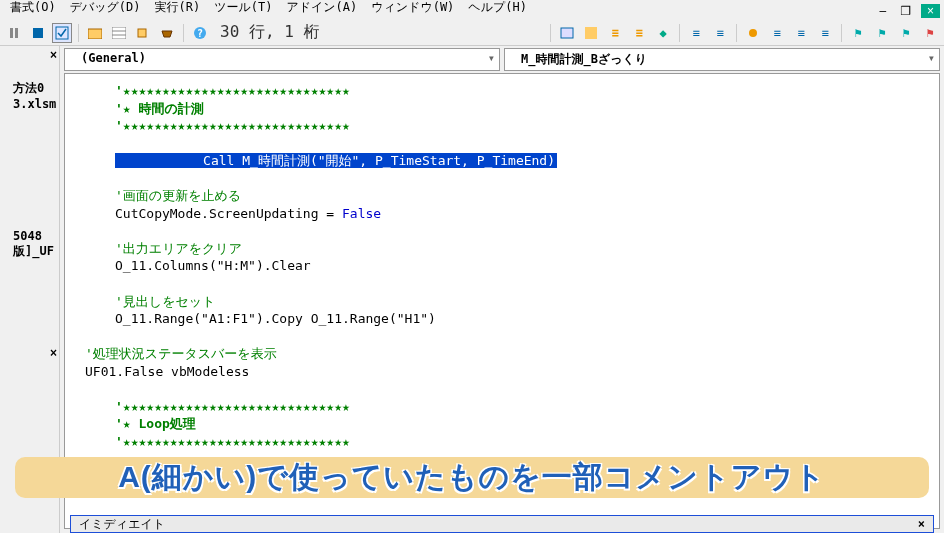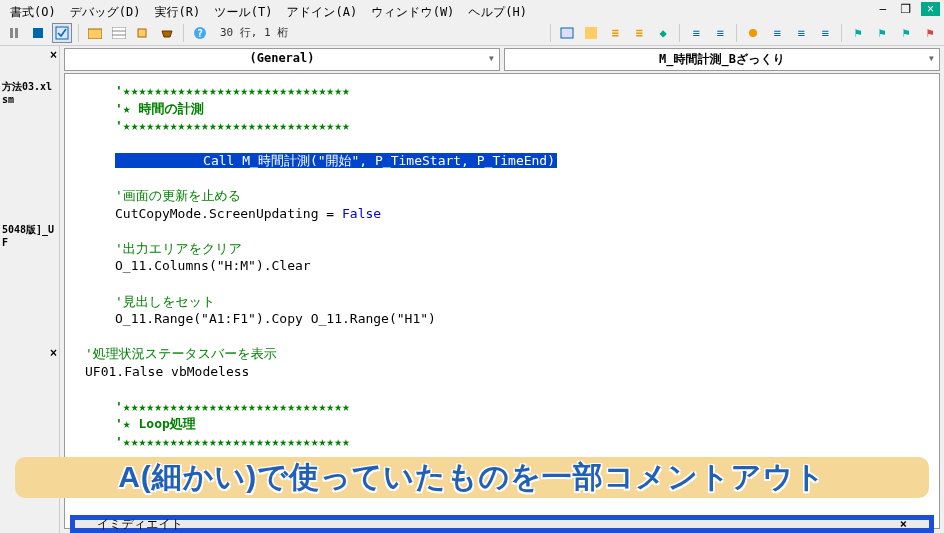--- a/index.html
+++ b/index.html
@@ -1,43 +1,43 @@
 <!DOCTYPE html>
 <html><head>
 <meta charset="utf-8">
 <style>
 * { margin: 0; padding: 0; box-sizing: border-box; }
 body { font-family: "MS Gothic", "Meiryo", monospace; font-size: 12px; background: #f0f0f0; width: 944px; height: 533px; overflow: hidden; position: relative; }
-.menubar { background: #f0f0f0; padding: 2px 4px; display: flex; gap: 2px; align-items: flex-start; height: 20px; }
+.menubar { background: #f0f0f0; padding: 2px 4px; display: flex; gap: 2px; align-items: flex-end; height: 20px; }
 .menuitem { padding: 2px 6px; cursor: pointer; }
 .window-controls { margin-left: auto; display: flex; gap: 6px; align-items: center; }
 .win-btn { font-family: sans-serif; font-size: 12px; padding: 0 4px; }
 .close-green { background: #0a8; color: #fff; padding: 0 6px; }
 .toolbar { background: #f0f0f0; padding: 2px 4px; display: flex; gap: 4px; align-items: center; height: 26px; border-bottom: 1px solid #ccc; }
 .tbtn { width: 20px; height: 20px; display: flex; align-items: center; justify-content: center; border: 1px solid transparent; }
 .divider { width: 1px; height: 18px; background: #ccc; margin: 0 2px; }
-.status-text { font-size: 11px; color: #333; padding: 0 6px; }
+.status-text { font-size: 16px; color: #333; padding: 0 6px; }
 .main-area { display: flex; height: calc(100% - 46px); }
 .left-panel { width: 60px; background: #f0f0f0; border-right: 1px solid #ccc; position: relative; }
 .panel-close { position: absolute; right: 2px; top: 2px; font-family: sans-serif; font-weight: bold; cursor: pointer; }
-.proj-item { padding: 4px 2px; font-size: 10px; font-weight: bold; word-break: break-all; margin-top: 30px; }
+.proj-item { padding: 4px 2px; font-size: 12px; font-weight: bold; word-break: break-all; margin-top: 30px; margin-left: 11px; }
 .right-area { flex: 1; display: flex; flex-direction: column; }
 .dropdown-row { display: flex; gap: 4px; padding: 2px 4px; background: #f0f0f0; }
-.dropdown { flex: 1; border: 1px solid #999; background: #fff; padding: 2px 16px; font-size: 12px; font-weight: bold; position: relative; text-align: center; }
+.dropdown { flex: 1; border: 1px solid #999; background: #fff; padding: 2px 16px; font-size: 12px; font-weight: bold; position: relative; }
 .dropdown::after { content: "▾"; position: absolute; right: 4px; color: #666; }
 .code-area { flex: 1; background: #fff; border: 1px solid #999; margin: 0 4px 4px 4px; overflow: auto; padding: 8px 8px 8px 50px; font-family: "MS Gothic", monospace; font-size: 13px; line-height: 1.35; position: relative; }
 .code-line { white-space: pre; }
 .green { color: #008000; font-weight: bold; }
 .green-normal { color: #008000; }
 .black { color: #000; }
 .keyword { color: #0000cc; }
 .highlight { background: #0044cc; color: #fff; padding: 0 2px; }
 .subtitle-overlay { position: absolute; bottom: 35px; left: 15px; right: 15px; background: #f5d898; border-radius: 10px; padding: 0 18px; text-align: center; }
 .subtitle-text { font-size: 30px; font-weight: bold; color: #2060b8; text-shadow: -1.5px -1.5px 0 #fff, 1.5px -1.5px 0 #fff, -1.5px 1.5px 0 #fff, 1.5px 1.5px 0 #fff; font-family: "Meiryo", sans-serif; letter-spacing: 1px; }
-.immediate-bar { position: absolute; bottom: 0; left: 70px; right: 10px; background: #eaeaea; border: 5px solid #1d4ed8; padding: 2px 22px; display: flex; align-items: center; height: 18px; }
+.immediate-bar { position: absolute; bottom: 0; left: 70px; right: 10px; background: #eaeaea; border: 1px solid #1d4ed8; padding: 2px 8px; display: flex; align-items: center; height: 18px; }
 .immediate-close { margin-left: auto; font-weight: bold; cursor: pointer; }
 svg { display: block; }
 </style>
 </head>
 <body>
 
 <div class="menubar">
   <span class="menuitem">書式(O)</span>
   <span class="menuitem">デバッグ(D)</span>
   <span class="menuitem">実行(R)</span>

